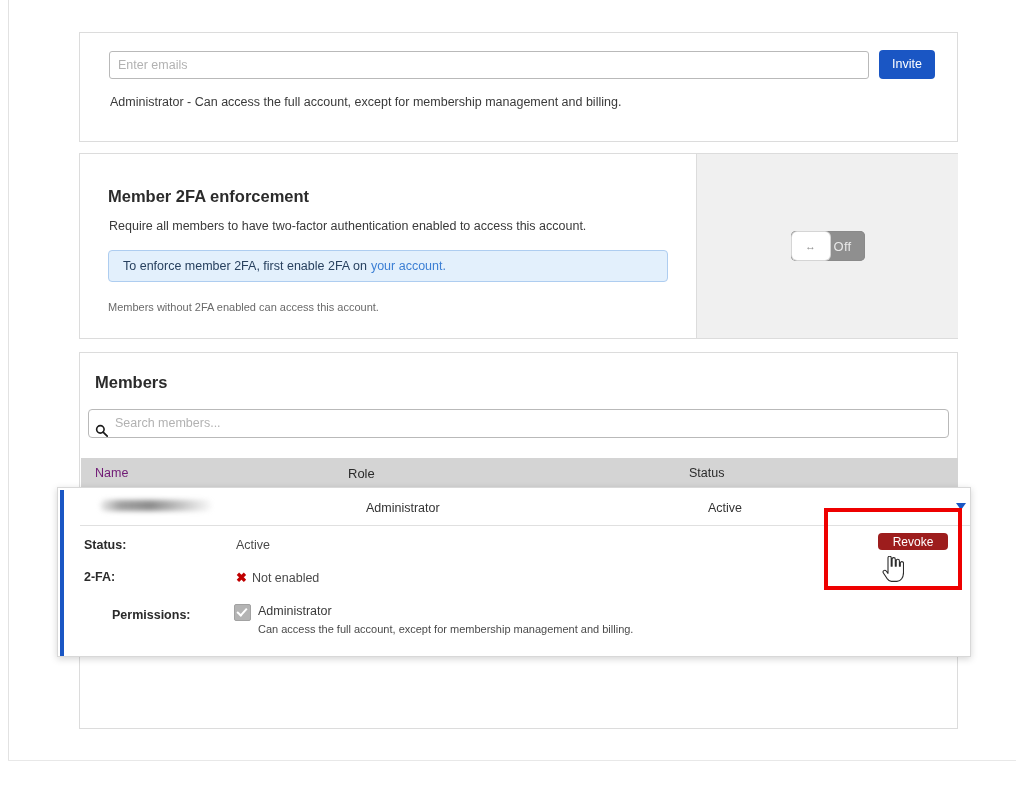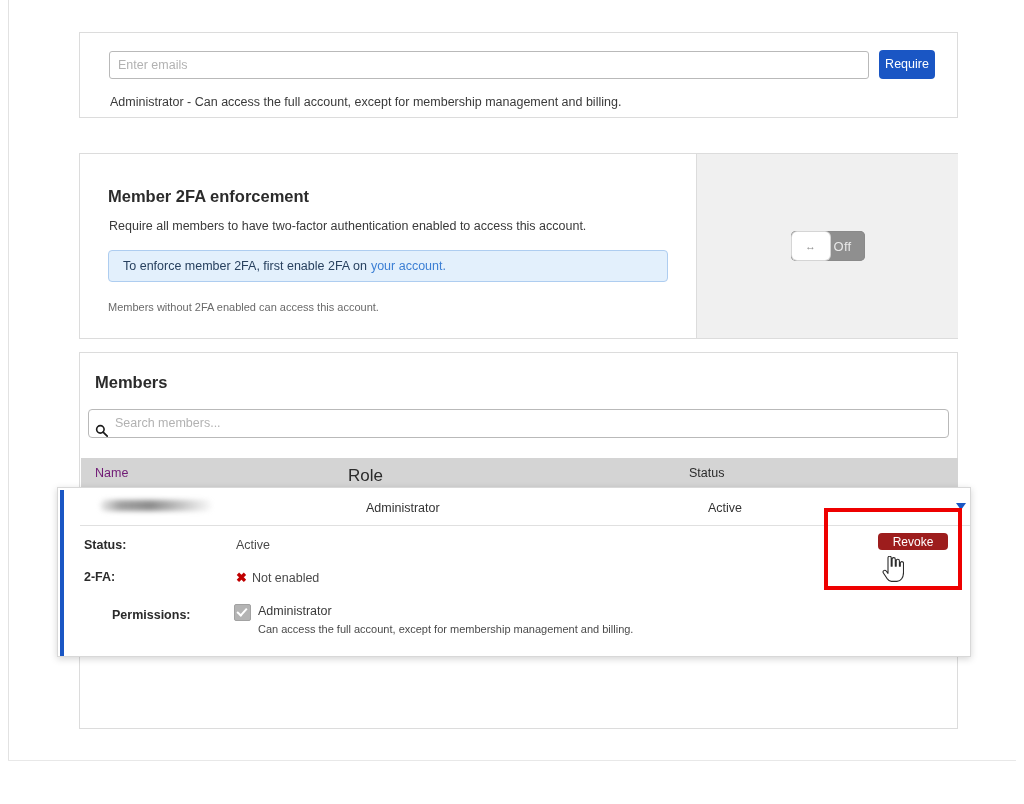--- a/index.html
+++ b/index.html
@@ -36,21 +36,21 @@
 
   
   .card {
     position: absolute;
     background: #ffffff;
     border: 1px solid #dcdcdc;
     box-sizing: border-box;
   }
 
   
-  #invite-card { left: 79px; top: 32px; width: 879px; height: 86px; }
+  #invite-card { left: 79px; top: 32px; width: 879px; height: 110px; }
   .invite-row {
     position: absolute;
     left: 29px; top: 17px;
     display: flex;
     align-items: center;
   }
   .email-input {
     width: 760px;
     height: 28px;
     box-sizing: border-box;
@@ -178,21 +178,21 @@
   }
   .search-input::placeholder { color: #b2b2b2; }
 
   
   .thead {
     position: absolute; left: 1px; top: 105px;
     width: 877px; height: 29px;
     background: #d4d4d4;
   }
   .col-name  { position: absolute; left: 14px;  top: 8px; font-size: 12.5px; color: #701a75; }
-  .col-role  { position: absolute; left: 267px; top: 8px; font-size: 17px; color: #2b2b2b; }
+  .col-role  { position: absolute; left: 267px; top: 8px; font-size: 13px; color: #2b2b2b; }
   .col-status{ position: absolute; left: 608px; top: 8px; font-size: 12.5px; color: #2b2b2b; }
 
   .row {
     position: absolute; left: 1px;
     width: 877px; height: 35px;
     border-bottom: 1px solid #e4e4e4;
     background: #fff;
   }
   .cell { position: absolute; top: 11px; font-size: 12.5px; color: #333; }
   .cell.role   { left: 267px; }
@@ -308,21 +308,21 @@
 <body>
 
 <div id="page">
 
   <div class="page-gutter"></div>
   <div class="page-bottom-rule"></div>
 
   <div class="card" id="invite-card">
     <div class="invite-row">
       <input class="email-input" type="text" placeholder="Enter emails" style="">
-      <button class="invite-btn">Require</button>
+      <button class="invite-btn">Invite</button>
     </div>
     <div class="invite-hint">Administrator - Can access the full account, except for membership management and billing.</div>
   </div>
 
   <div class="card" id="twofa-card">
     <div class="twofa-left">
       <div class="twofa-title">Member 2FA enforcement</div>
       <div class="twofa-sub">Require all members to have two-factor authentication enabled to access this account.</div>
       <div class="notice">
         <span>To enforce member 2FA, first enable 2FA on</span>

